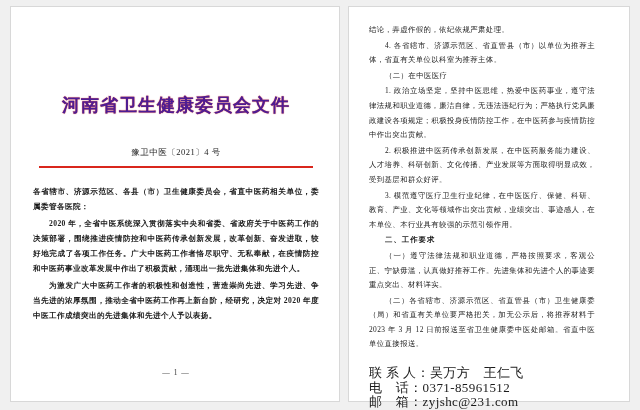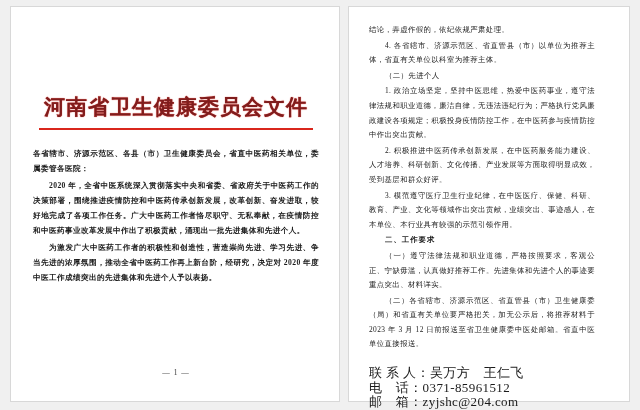--- a/index.html
+++ b/index.html
@@ -41,24 +41,24 @@
   }
   .left-inner {
     position: absolute;
     left: 22px;
     top: 18px;
     width: 286px;
     height: 360px;
   }
   .masthead {
     text-align: center;
-    color: #7f1d1d;
+    color: #4c1d95;
     font-family: Liberation Sans, sans-serif;
     font-weight: bold;
-    font-size: 21px;
+    font-size: 18px;
     letter-spacing: 1px;
     margin-top: 68px;
     text-shadow: 0 0 1px #d9261c;
   }
   .docnum {
     text-align: center;
     font-size: 8.5px;
     color: #222;
     margin-top: 30px;
     letter-spacing: 0.5px;
@@ -157,57 +157,58 @@
 </head>
 <body>
 
 <div class="page-wrap">
 
   <div class="doc-page page-left">
     <div class="left-inner">
 
       <div class="masthead">河南省卫生健康委员会文件</div>
 
+      <div class="docnum">豫卫中医〔2021〕4 号</div>
 
       <div class="red-rule"></div>
 
 
       <div class="body-text">
         <p>各省辖市、济源示范区、各县（市）卫生健康委员会，省直中医药相关单位，委属委管各医院：</p>
         <p class="indent">2020 年，全省中医系统深入贯彻落实中央和省委、省政府关于中医药工作的决策部署，围绕推进疫情防控和中医药传承创新发展，改革创新、奋发进取，较好地完成了各项工作任务。广大中医药工作者恪尽职守、无私奉献，在疫情防控和中医药事业改革发展中作出了积极贡献，涌现出一批先进集体和先进个人。</p>
         <p class="indent">为激发广大中医药工作者的积极性和创造性，营造崇尚先进、学习先进、争当先进的浓厚氛围，推动全省中医药工作再上新台阶，经研究，决定对 2020 年度中医工作成绩突出的先进集体和先进个人予以表扬。</p>
       </div>
 
       <div class="page-footer">— 1 —</div>
     </div>
   </div>
 
   <div class="doc-page page-right">
     <div class="right-inner">
 
       <p>结论，弄虚作假的，依纪依规严肃处理。</p>
       <p class="indent">4. 各省辖市、济源示范区、省直管县（市）以单位为推荐主体，省直有关单位以科室为推荐主体。</p>
-      <p class="indent">（二）先进个人</p>
+      <p class="indent">（二）在中医医疗</p>
       <p class="indent">1. 政治立场坚定，坚持中医思维，热爱中医药事业，遵守法律法规和职业道德，廉洁自律，无违法违纪行为；严格执行党风廉政建设各项规定；积极投身疫情防控工作，在中医药参与疫情防控中作出突出贡献。</p>
       <p class="indent">2. 积极推进中医药传承创新发展，在中医药服务能力建设、人才培养、科研创新、文化传播、产业发展等方面取得明显成效，受到基层和群众好评。</p>
       <p class="indent">3. 模范遵守医疗卫生行业纪律，在中医医疗、保健、科研、教育、产业、文化等领域作出突出贡献，业绩突出、事迹感人，在本单位、本行业具有较强的示范引领作用。</p>
 
       <p class="sec-head indent">二、工作要求</p>
       <p class="indent">（一）遵守法律法规和职业道德，严格按照要求，客观公正、宁缺毋滥，认真做好推荐工作。先进集体和先进个人的事迹要重点突出、材料详实。</p>
       <p class="indent">（二）各省辖市、济源示范区、省直管县（市）卫生健康委（局）和省直有关单位要严格把关，加无公示后，将推荐材料于 2023 年 3 月 12 日前报送至省卫生健康委中医处邮箱。省直中医单位直接报送。</p>
 
       <div class="sign-block">
         <p class="row">
           <span>联 系 人：</span><span>吴万方　王仁飞</span>
         </p>
         <p class="row">
           <span>电　话：</span><span>0371-85961512</span>
         </p>
         <p class="row">
-          <span>邮　箱：</span><span>zyjshc@204.com</span>
+          <span>邮　箱：</span><span>zyjshc@231.com</span>
         </p>
       </div>
 
       <div class="right-footer">7</div>
     </div>
   </div>
 
 </div>
 
 </body></html>

